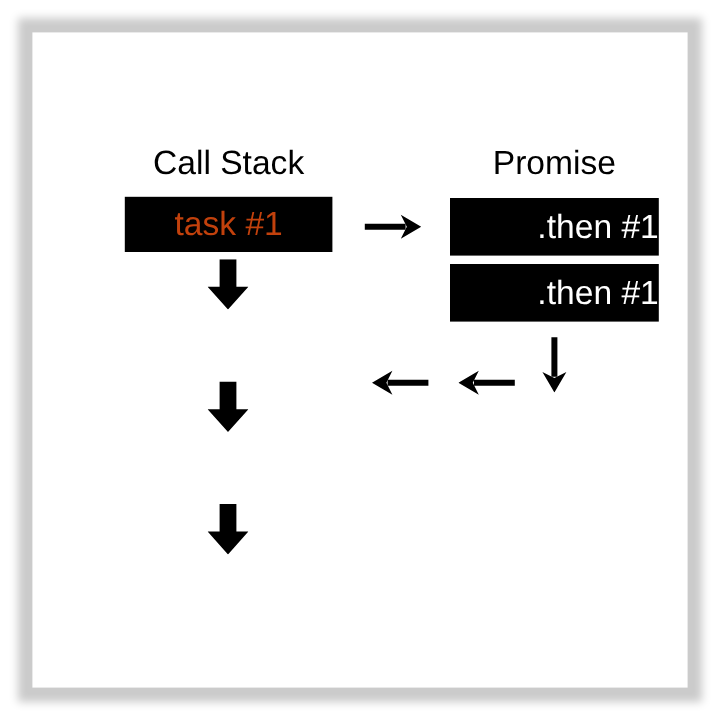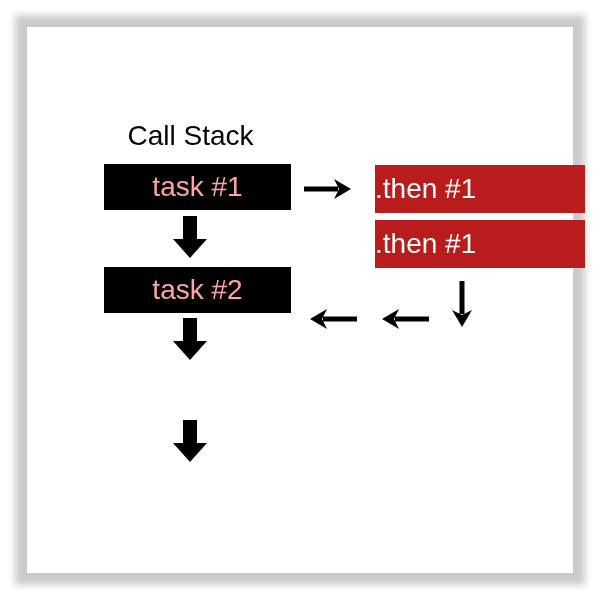--- a/index.html
+++ b/index.html
@@ -31,55 +31,55 @@
     line-height: 30px;
     text-align: center;
     white-space: nowrap;
   }
   .call-title   { left: 77px;  top: 94px; width: 173px; }
   .promise-title{ left: 348px; top: 94px; width: 174px; }
 
   .task-box {
     position: absolute;
     left: 77px;
-    width: 187px;
+    width: 173px;
     height: 46px;
     background: #000000;
-    color: #fca5a5;
+    color: #c2410c;
     font-size: 28px;
     line-height: 46px;
     text-align: center;
     white-space: nowrap;
   }
   .then-box {
     position: absolute;
     left: 348px;
-    width: 210px;
+    width: 174px;
     height: 48px;
-    background: #b91c1c;
+    background: #000000;
     color: #ffffff;
     font-size: 28px;
     line-height: 48px;
-    text-align: left;
+    text-align: right;
     white-space: nowrap;
   }
   .arrow { position: absolute; }
   .arrow svg { display: block; }
 </style>
 </head>
 <body>
 
 <div class="stage">
   <div class="card">
 
     <div class="title call-title">Call Stack</div>
 
+    <div class="title promise-title">Promise</div>
 
     <div class="task-box" style="top:137px">task #1</div>
-    <div class="task-box" style="top:240px">task #2</div>
 
     <div class="then-box" style="top:138px">.then #1</div>
     <div class="then-box" style="top:193px">.then #1</div>
 
     <div class="arrow" style="left:146px; top:189px">
       <svg width="34" height="42" viewBox="0 0 34 42">
         <polygon points="10,0 24,0 24,23 34,23 17,42 0,23 10,23" fill="#000000"></polygon>
       </svg>
     </div>
     <div class="arrow" style="left:146px; top:291px">

